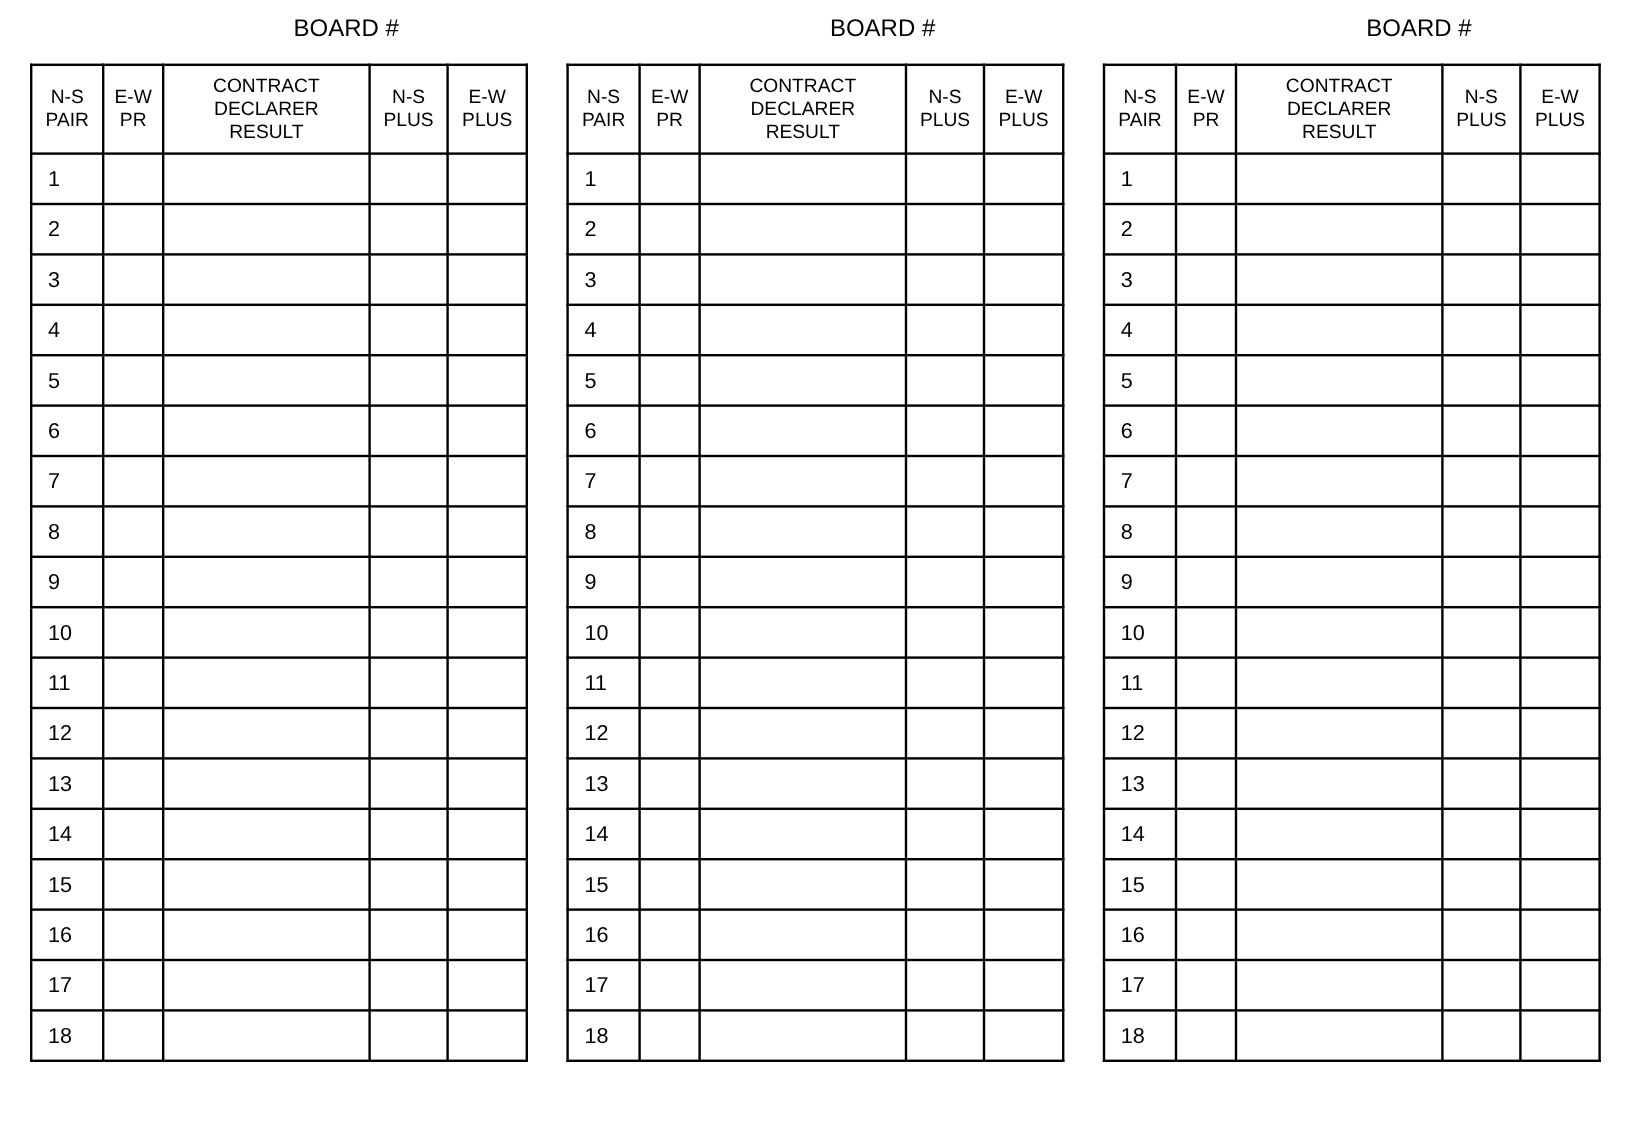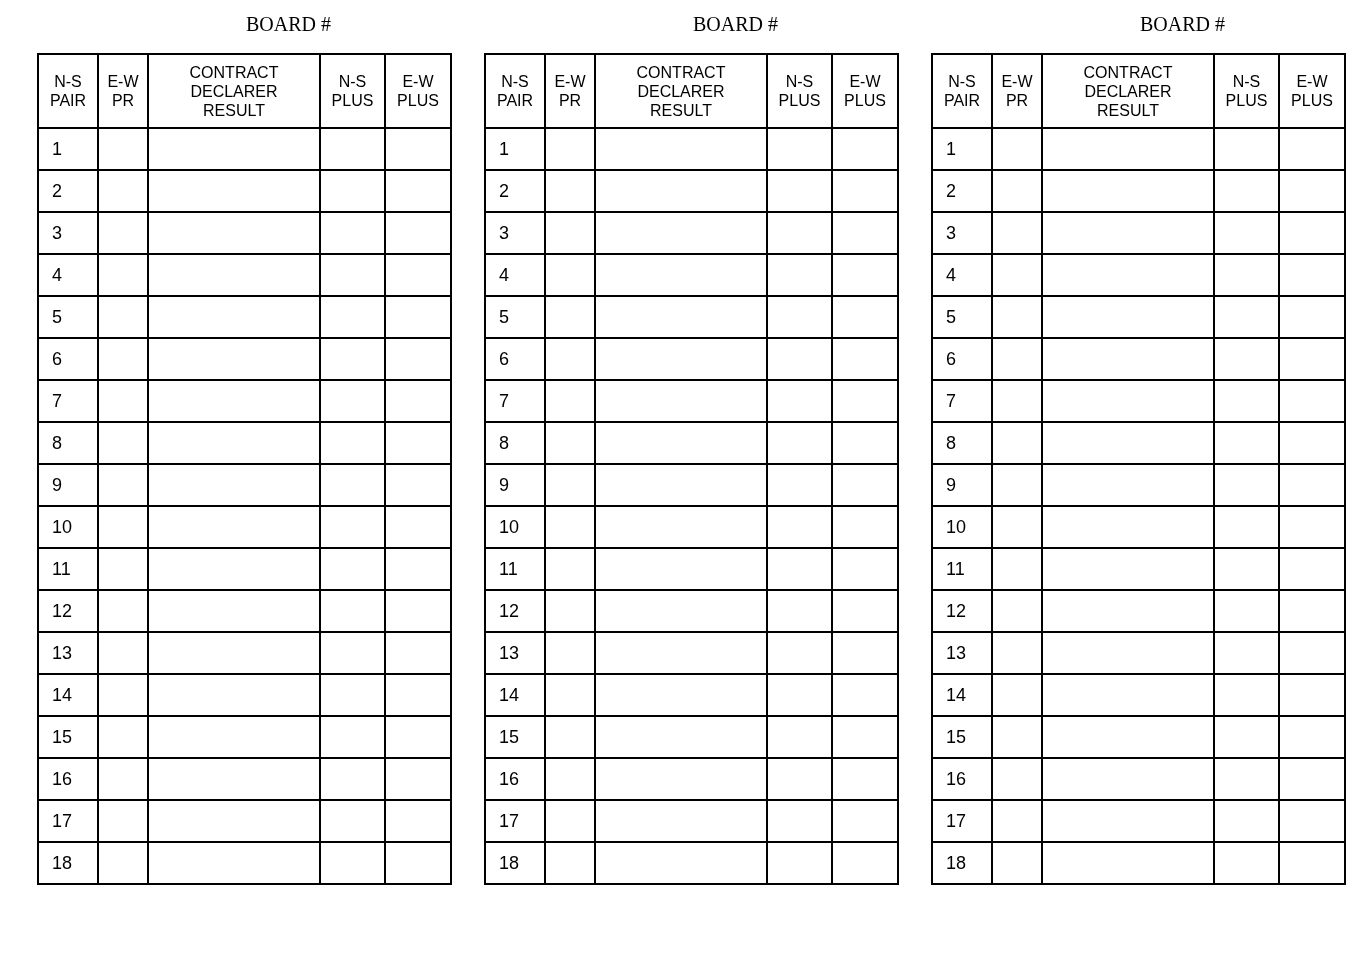--- a/index.html
+++ b/index.html
@@ -1,21 +1,21 @@
 <!DOCTYPE html>
 <html><head>
 <meta charset="utf-8">
 <style>
   html, body { margin: 0; padding: 0; background: #ffffff; }
   body { width: 1360px; height: 954px; position: relative; overflow: hidden;
          font-family: "Liberation Sans", sans-serif; color: #000; }
   .board { position: absolute; top: 0; width: 413px; }
   .board-title { position: absolute; top: 13px; left: 0; width: 100%; text-align: center;
-                 font-size: 20px; padding-left: 114px; box-sizing: border-box; font-family: Liberation Serif, serif; }
-  table { position: absolute; top: 53px; left: 12px; border-collapse: collapse;
+                 font-size: 20px; padding-left: 114px; box-sizing: border-box; }
+  table { position: absolute; top: 53px; left: 0; border-collapse: collapse;
           table-layout: fixed; width: 413px; padding-left: 45px; }
   td, th { border: 2px solid #000; padding: 0; text-align: center; vertical-align: middle; }
   th { height: 72px; font-weight: normal; font-size: 16px; line-height: 19px; }
   td { height: 40px; font-size: 18px; }
   td.num { text-align: left; padding-left: 13px; }
   col.c1 { width: 60px; } col.c2 { width: 50px; } col.c3 { width: 172px; }
   col.c4 { width: 65px; } col.c5 { width: 66px; }
 </style>
 </head>
 <body>

